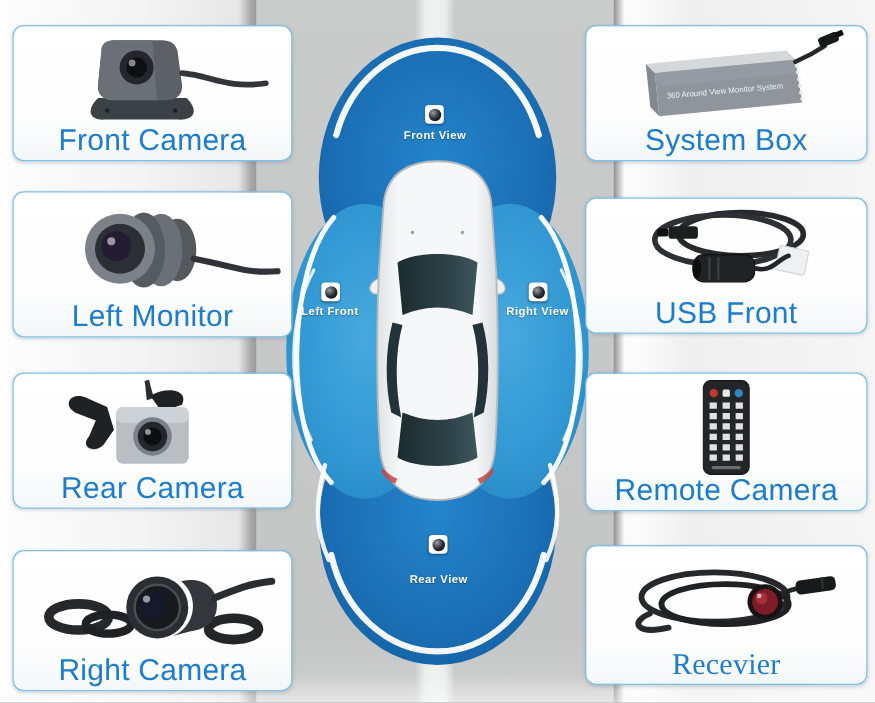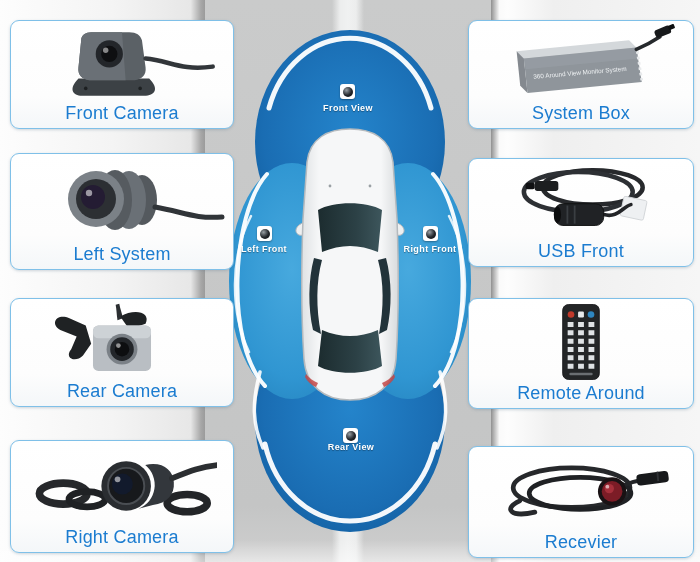--- a/index.html
+++ b/index.html
@@ -47,30 +47,30 @@
   .card{
     position:absolute;display:flex;flex-direction:column;
     background:linear-gradient(to bottom,#ffffff 0%,#fdfdfd 70%,#f4f7f9 100%);
     border:1px solid #7fc0e8;border-radius:9px;
     box-shadow:0 1px 3px rgba(90,115,135,.28);
   }
   .card .photo{flex:1;display:flex;align-items:center;justify-content:center;overflow:hidden;padding:3px 6px 0 6px;}
   .card .photo svg{width:100%;height:100%;}
   .card .card-label{
     height:26px;line-height:22px;text-align:center;
-    color:#1b7cd0;font-size:18px;letter-spacing:.2px;
+    color:#1b7cd0;font-size:24px;letter-spacing:.2px;
   }
   .c-l1{left:10px;top:20px;width:222px;height:107px;}
   .c-l2{left:10px;top:153px;width:222px;height:115px;}
   .c-l3{left:10px;top:298px;width:222px;height:107px;}
-  .c-l4{left:10px;top:440px;width:222px;height:111px;align-items:center;}
+  .c-l4{left:10px;top:440px;width:222px;height:111px;}
   .c-r1{left:468px;top:20px;width:224px;height:107px;}
   .c-r2{left:468px;top:158px;width:224px;height:107px;}
   .c-r3{left:468px;top:298px;width:224px;height:109px;}
-  .c-r4{left:468px;top:446px;width:224px;height:110px;}
+  .c-r4{left:468px;top:436px;width:224px;height:110px;font-family:Liberation Serif, serif;}
 </style>
 </head>
 <body>
 
 <div class="stage">
 
   <div class="panel-left"></div>
   <div class="panel-right"></div>
   <div class="road-stripe"></div>
   <div class="floor-glow"></div>
@@ -146,22 +146,22 @@
     </div>
   <div class="vcam" style="left:423px;top:226px">
       <div class="vcam-lens"></div>
     </div>
   <div class="vcam" style="left:343px;top:428px">
       <div class="vcam-lens"></div>
     </div>
 
   <div class="view-label" style="left:348px;top:103px">Front View</div>
   <div class="view-label" style="left:264px;top:244px">Left Front</div>
-  <div class="view-label" style="left:430px;top:244px">Right Front</div>
-  <div class="view-label" style="left:351px;top:442px">Rear View</div>
+  <div class="view-label" style="left:430px;top:244px">Right View</div>
+  <div class="view-label" style="left:351px;top:458px">Rear View</div>
 
   <div class="card c-l1">
     <div class="photo">
       <svg viewBox="0 0 200 86">
         <path d="M52,60 C40,72 46,80 58,79 L122,79 C136,80 142,72 130,60 Z" fill="#3c4145"></path>
         <path d="M55,18 C55,12 60,9 66,9 L108,9 C116,9 120,12 122,18 L126,48 C127,56 122,61 114,62 L64,62 C56,61 51,56 52,48 Z" fill="#5b6166"></path>
         <path d="M55,18 C55,12 60,9 66,9 L100,9 L104,62 L64,62 C56,61 51,56 52,48 Z" fill="#6a7076"></path>
         <circle cx="86" cy="33" r="15" fill="#23262a"></circle>
         <circle cx="86" cy="33" r="9" fill="#0e0f11"></circle>
         <circle cx="82" cy="29" r="3" fill="#ffffff" opacity=".5"></circle>
@@ -179,21 +179,21 @@
         <ellipse cx="120" cy="43" rx="15" ry="25" fill="#54595e"></ellipse>
         <ellipse cx="107" cy="43" rx="17" ry="29" fill="#6a7076"></ellipse>
         <ellipse cx="93" cy="43" rx="17" ry="30" fill="#565b60"></ellipse>
         <circle cx="74" cy="42" r="28" fill="#7b8187"></circle>
         <circle cx="74" cy="42" r="20" fill="#2c2f33"></circle>
         <circle cx="71" cy="40" r="12" fill="#241c33"></circle>
         <circle cx="67" cy="36" r="3.2" fill="#ffffff" opacity=".55"></circle>
         <path d="M133,50 C162,55 172,62 200,60" stroke="#303438" stroke-width="5" fill="none" stroke-linecap="round"></path>
       </svg>
     </div>
-    <div class="card-label">Left System</div>
+    <div class="card-label">Left Monitor</div>
   </div>
 
   <div class="card c-l3">
     <div class="photo">
       <svg viewBox="0 0 200 86">
         <path d="M97,2 C98,8 100,12 101,18 L95,20 C94,13 94,8 93,3 Z" fill="#2b2e31"></path>
         <path d="M42,18 C28,12 20,24 32,31 L50,38 L44,52 C36,61 48,68 57,59 L66,46 L60,26 Z" fill="#1f2224"></path>
         <path d="M98,16 C114,7 132,11 126,24 L108,30 Z" fill="#1f2224"></path>
         <rect x="68" y="26" width="64" height="50" rx="6" fill="#b9bec3"></rect>
         <rect x="68" y="26" width="64" height="14" rx="6" fill="#cdd2d6"></rect>
@@ -267,21 +267,21 @@
         <circle cx="112" cy="15" r="4" fill="#2e86c1"></circle>
         <line x1="84" y1="27" x2="116" y2="27" stroke="#dfe2e5" stroke-width="6" stroke-dasharray="7 5.5"></line>
         <line x1="84" y1="37" x2="116" y2="37" stroke="#dfe2e5" stroke-width="6" stroke-dasharray="7 5.5"></line>
         <line x1="84" y1="47" x2="116" y2="47" stroke="#dfe2e5" stroke-width="6" stroke-dasharray="7 5.5"></line>
         <line x1="84" y1="57" x2="116" y2="57" stroke="#dfe2e5" stroke-width="6" stroke-dasharray="7 5.5"></line>
         <line x1="84" y1="67" x2="116" y2="67" stroke="#dfe2e5" stroke-width="6" stroke-dasharray="7 5.5"></line>
         <line x1="84" y1="77" x2="116" y2="77" stroke="#dfe2e5" stroke-width="6" stroke-dasharray="7 5.5"></line>
         <rect x="86" y="85" width="28" height="3" rx="1.5" fill="#6a6e72"></rect>
       </svg>
     </div>
-    <div class="card-label">Remote Around</div>
+    <div class="card-label">Remote Camera</div>
   </div>
 
   <div class="card c-r4">
     <div class="photo">
       <svg viewBox="0 0 210 86">
         <ellipse cx="95" cy="40" rx="62" ry="21" fill="none" stroke="#26282b" stroke-width="5"></ellipse>
         <ellipse cx="104" cy="46" rx="54" ry="17" fill="none" stroke="#1f2124" stroke-width="5"></ellipse>
         <path d="M40,54 C22,62 30,72 56,66" stroke="#26282b" stroke-width="5" fill="none" stroke-linecap="round"></path>
         <path d="M150,38 C158,34 162,33 170,32" stroke="#232528" stroke-width="4" fill="none" stroke-linecap="round"></path>
         <rect x="164" y="24" width="34" height="12" rx="4" transform="rotate(-8 181 30)" fill="#17191b"></rect>

